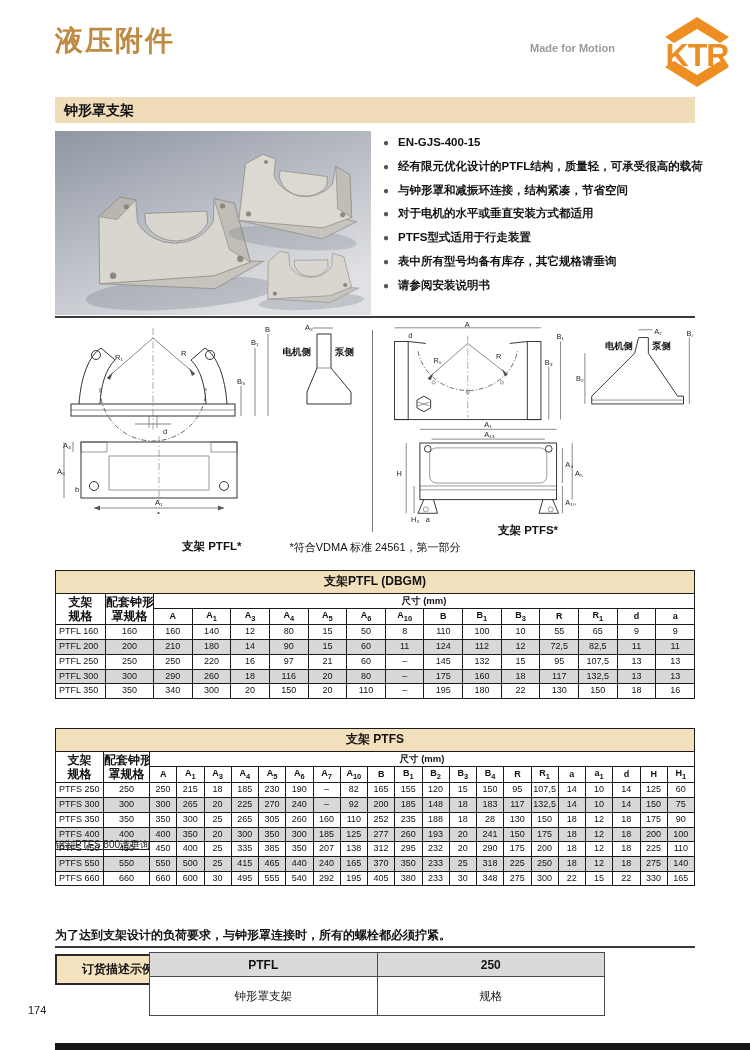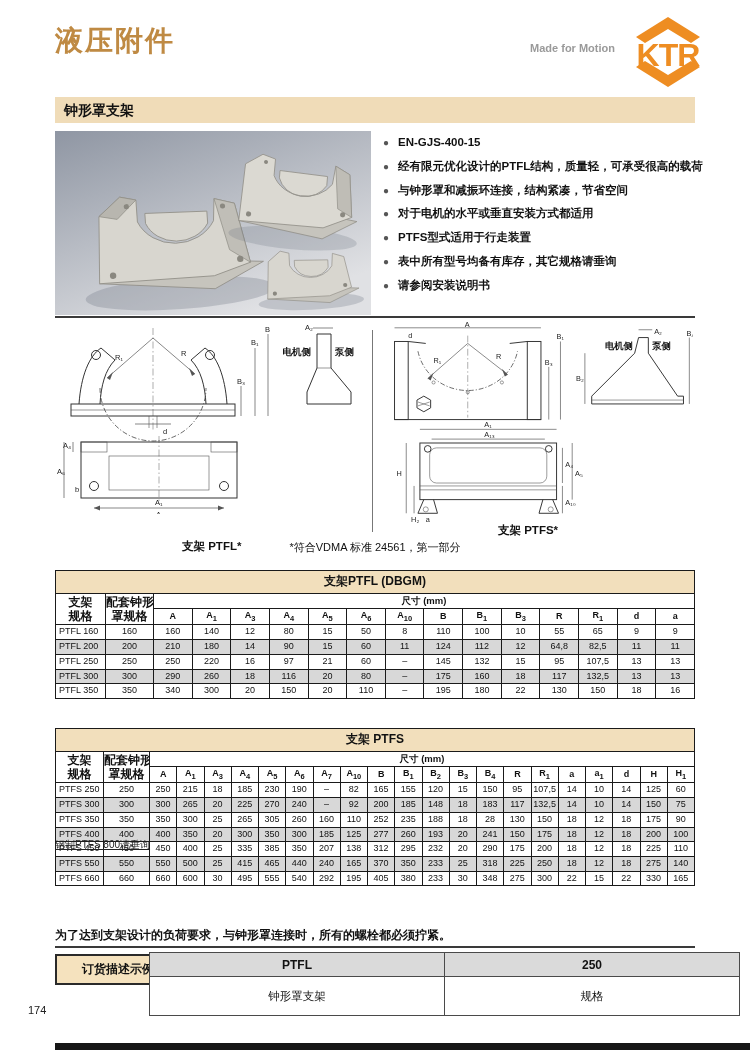--- a/index.html
+++ b/index.html
@@ -1,21 +1,21 @@
 <!DOCTYPE html>
 <html><head>
 <meta charset="utf-8">
 <style>
   html,body{margin:0;padding:0;background:#e8e8e8;}
   .page{position:relative;width:750px;height:1050px;background:#ffffff;
         font-family:"Liberation Sans","DejaVu Sans",sans-serif;color:#111;overflow:hidden;}
   
   .doc-title{position:absolute;left:55px;top:22px;font-size:28px;font-weight:bold;color:#bf8a43;letter-spacing:2px;}
   .tagline{position:absolute;left:505px;top:42px;width:110px;text-align:right;font-size:11px;font-weight:bold;color:#9a9a9a;}
-  .ktr-logo{position:absolute;left:628px;top:14px;text-align:right;}
+  .ktr-logo{position:absolute;left:657px;top:14px;text-align:right;}
   
   .section-bar{position:absolute;left:55px;top:97px;width:640px;height:26px;background:#f0dcb8;}
   .section-bar span{display:block;padding:5px 0 0 9px;font-size:14px;font-weight:bold;color:#111;}
   
   .photo{position:absolute;left:55px;top:131px;width:316px;height:184px;}
   
   .features{position:absolute;left:383px;top:134px;width:322px;}
   .feature{display:flex;margin-bottom:6px;font-size:11.5px;font-weight:bold;line-height:1.55;}
   .feature .dot{flex:0 0 15px;color:#555;font-size:10px;padding-top:1px;}
   .feature .ft-lines{flex:1;}
@@ -44,21 +44,21 @@
   table.spec td{font-size:9px;font-weight:normal;}
   table.spec td.model{text-align:left;padding-left:3px;}
   table.spec tr.shade td{background:#d8d8d8;}
   #ptfl-table{top:570px;}
   #ptfs-table{top:728px;}
   .steel-note{position:absolute;left:55px;top:838px;font-size:10px;color:#222;text-decoration:underline;}
   .bolt-note{position:absolute;left:55px;top:927px;font-size:12px;font-weight:bold;}
   
   .order-label{position:absolute;left:55px;top:954px;width:126px;height:27px;background:#f5e2be;
                border:2px solid #2a2a2a;font-size:12px;font-weight:bold;text-align:center;line-height:27px;}
-  table.order{position:absolute;left:149px;top:952px;width:591px;border-collapse:collapse;table-layout:fixed;}
+  table.order{position:absolute;left:149px;top:952px;width:456px;border-collapse:collapse;table-layout:fixed;}
   table.order th,table.order td{border:1px solid #4a4a4a;text-align:center;}
   table.order th{background:#dadada;font-size:12px;font-weight:bold;height:21px;}
   table.order td{background:#fff;font-size:11.5px;font-weight:normal;height:36px;}
   .page-number{position:absolute;left:28px;top:1004px;font-size:11px;color:#222;}
   .bottom-bar{position:absolute;left:55px;top:1043px;width:695px;height:7px;background:#161616;}
 </style>
 </head>
 <body>
 
 <div class="page">
@@ -383,21 +383,21 @@
           <td>210</td>
           <td>180</td>
           <td>14</td>
           <td>90</td>
           <td>15</td>
           <td>60</td>
           <td>11</td>
           <td>124</td>
           <td>112</td>
           <td>12</td>
-          <td>64,8</td>
+          <td>72,5</td>
           <td>82,5</td>
           <td>11</td>
           <td>11</td>
         </tr>
         <tr class="">
           <td class="model">PTFL 250</td>
           <td>250</td>
           <td>250</td>
           <td>220</td>
           <td>16</td>

